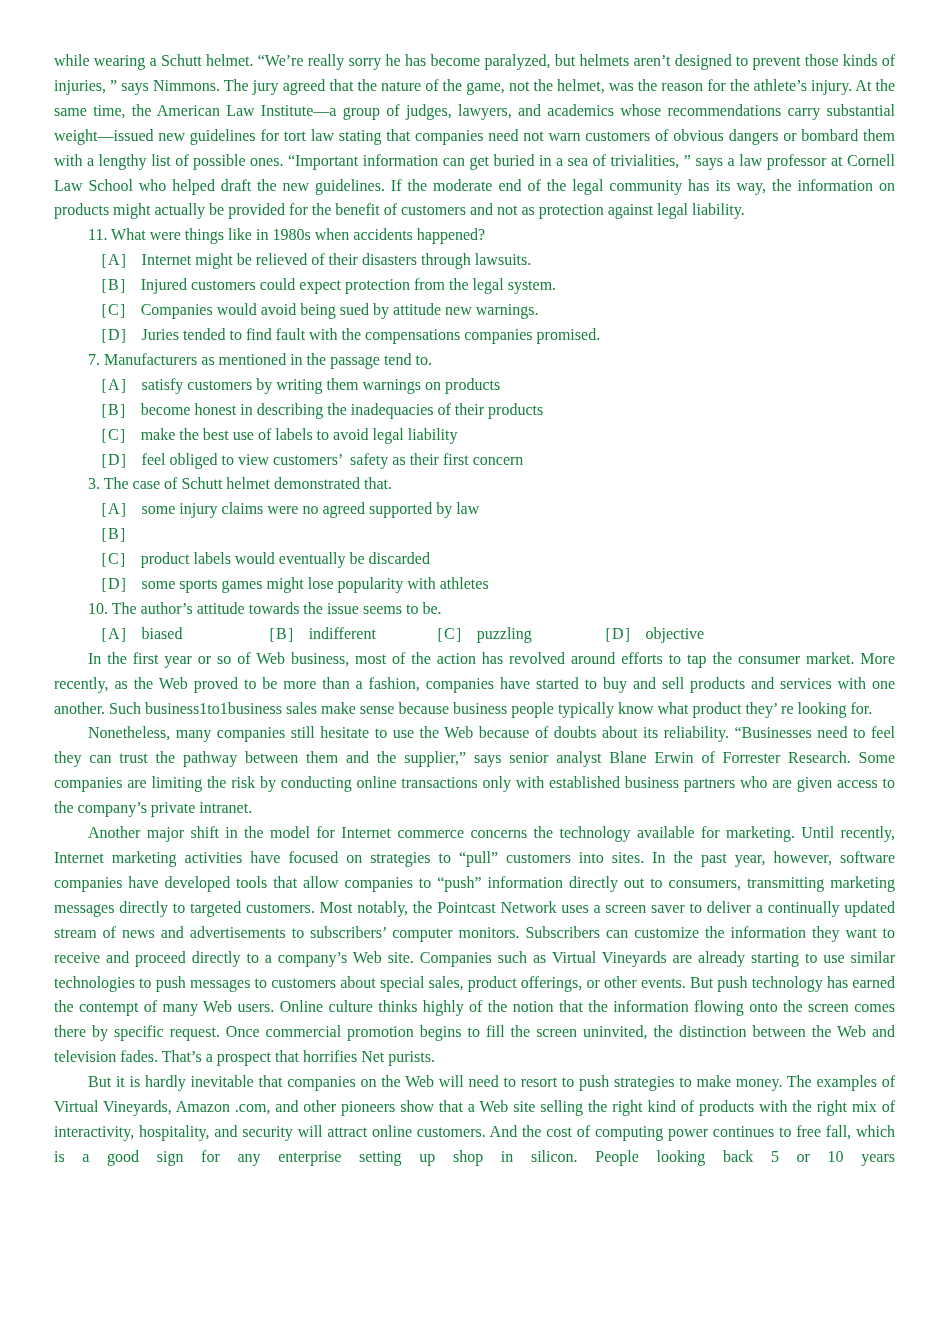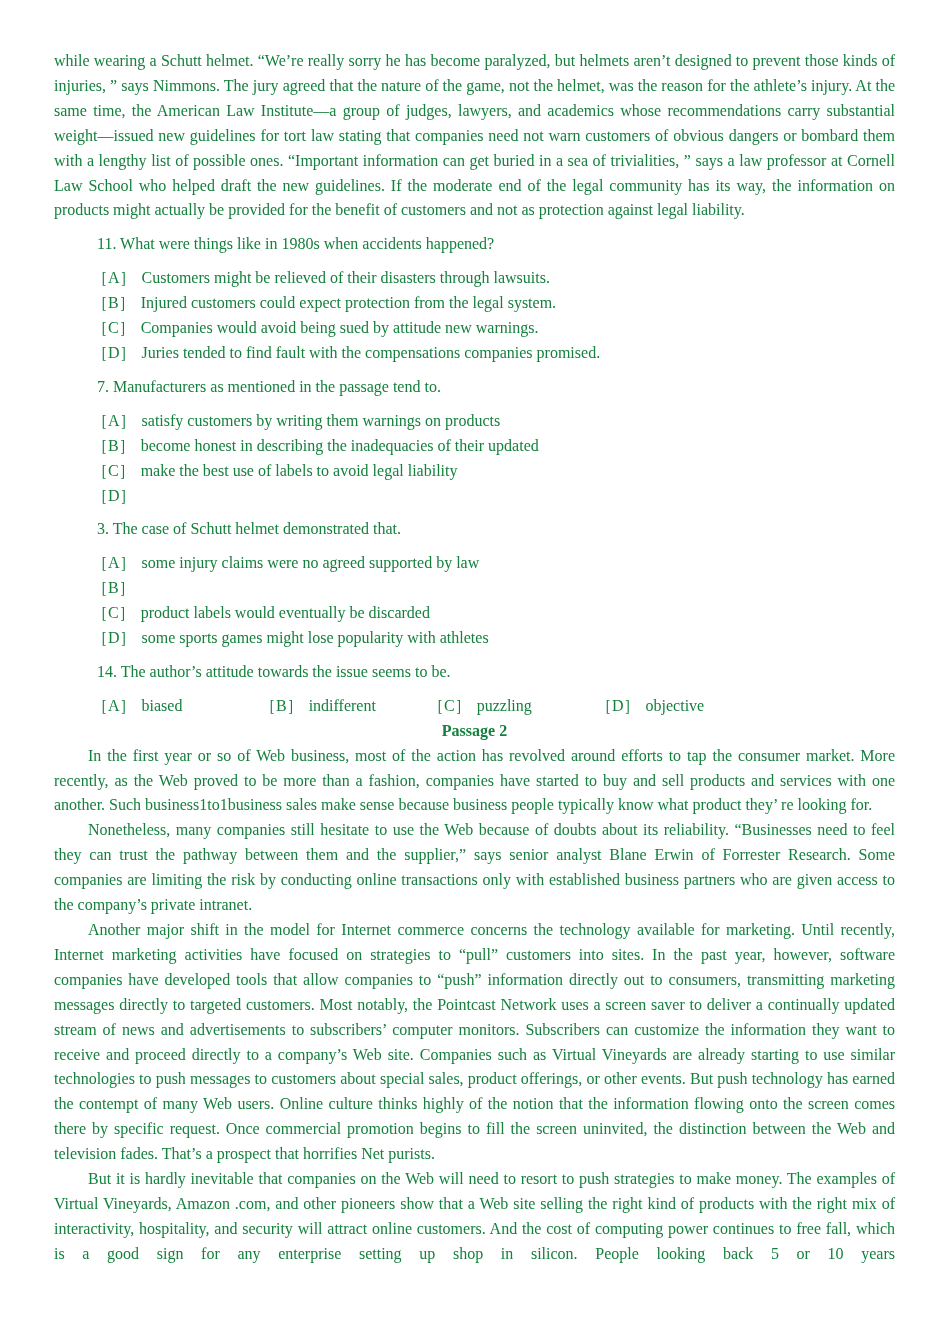--- a/index.html
+++ b/index.html
@@ -4,40 +4,40 @@
   <style>
     html, body { margin: 0; padding: 0; background: #ffffff; }
     body { width: 950px; height: 1344px; overflow: hidden; position: relative; }
     .page {
       position: absolute; left: 54px; top: 49px; width: 841px;
       font-family: "Liberation Serif", serif; font-size: 16px; line-height: 24.9px;
       color: #15803d;
     }
     .para { text-align: justify; margin: 0; }
     .indent { text-indent: 34px; }
-    .question { margin: 9px; padding-left: 34px; }
+    .question { margin: 0; padding-left: 34px; }
     .option { margin: 0; padding-left: 38px; display: flex; }
     .option .letter { white-space: pre; margin-right: 6px; }
     .option-row { margin: 0; padding-left: 38px; display: flex; }
     .option-row .opt { display: flex; width: 168px; }
     .option-row .opt .letter { white-space: pre; margin-right: 6px; }
     .heading { text-align: center; font-weight: bold; margin: 0; }
   </style>
 </head>
 <body>
 
 <div class="page">
 
   <p class="para">while wearing a Schutt helmet. “We’re really sorry he has become paralyzed, but helmets aren’t designed to prevent those kinds of injuries, ” says Nimmons. The jury agreed that the nature of the game, not the helmet, was the reason for the athlete’s injury. At the same time, the American Law Institute—a group of judges, lawyers, and academics whose recommendations carry substantial weight—issued new guidelines for tort law stating that companies need not warn customers of obvious dangers or bombard them with a lengthy list of possible ones. “Important information can get buried in a sea of trivialities, ” says a law professor at Cornell Law School who helped draft the new guidelines. If the moderate end of the legal community has its way, the information on products might actually be provided for the benefit of customers and not as protection against legal liability.</p>
 
   <div>
     <p class="question">11. What were things like in 1980s when accidents happened?</p>
     <div class="option">
         <span class="letter">［A］</span>
-        <span>Customers might be relieved of their disasters through lawsuits.</span>
+        <span>Internet might be relieved of their disasters through lawsuits.</span>
       </div>
     <div class="option">
         <span class="letter">［B］</span>
         <span>Injured customers could expect protection from the legal system.</span>
       </div>
     <div class="option">
         <span class="letter">［C］</span>
         <span>Companies would avoid being sued by attitude new warnings.</span>
       </div>
     <div class="option">
@@ -47,28 +47,29 @@
   </div>
 
   <div>
     <p class="question">7. Manufacturers as mentioned in the passage tend to.</p>
     <div class="option">
         <span class="letter">［A］</span>
         <span style="white-space:pre">satisfy customers by writing them warnings on products</span>
       </div>
     <div class="option">
         <span class="letter">［B］</span>
-        <span>become honest in describing the inadequacies of their updated</span>
+        <span>become honest in describing the inadequacies of their products</span>
       </div>
     <div class="option">
         <span class="letter">［C］</span>
         <span>make the best use of labels to avoid legal liability</span>
       </div>
     <div class="option">
         <span class="letter">［D］</span>
+        <span style="white-space:pre">feel obliged to view customers’  safety as their first concern</span>
       </div>
   </div>
 
   <div>
     <p class="question">3. The case of Schutt helmet demonstrated that.</p>
     <div class="option">
         <span class="letter">［A］</span>
         <span>some injury claims were no agreed supported by law</span>
       </div>
     <div class="option">
@@ -78,41 +79,40 @@
         <span class="letter">［C］</span>
         <span>product labels would eventually be discarded</span>
       </div>
     <div class="option">
         <span class="letter">［D］</span>
         <span>some sports games might lose popularity with athletes</span>
       </div>
   </div>
 
   <div>
-    <p class="question">14. The author’s attitude towards the issue seems to be.</p>
+    <p class="question">10. The author’s attitude towards the issue seems to be.</p>
     <div class="option-row">
       <div class="opt">
           <span class="letter">［A］</span>
           <span>biased</span>
         </div>
       <div class="opt">
           <span class="letter">［B］</span>
           <span>indifferent</span>
         </div>
       <div class="opt">
           <span class="letter">［C］</span>
           <span>puzzling</span>
         </div>
       <div class="opt">
           <span class="letter">［D］</span>
           <span>objective</span>
         </div>
     </div>
   </div>
 
-  <p class="heading">Passage 2</p>
 
   <p class="para indent">In the first year or so of Web business, most of the action has revolved around efforts to tap the consumer market. More recently, as the Web proved to be more than a fashion, companies have started to buy and sell products and services with one another. Such business1to1business sales make sense because business people typically know what product they’  re looking for.</p>
   <p class="para indent">Nonetheless, many companies still hesitate to use the Web because of doubts about its reliability. “Businesses need to feel they can trust the pathway between them and the supplier,” says senior analyst Blane Erwin of Forrester Research. Some companies are limiting the risk by conducting online transactions only with established business partners who are given access to the company’s private intranet.</p>
   <p class="para indent">Another major shift in the model for Internet commerce concerns the technology available for marketing. Until recently, Internet marketing activities have focused on strategies to “pull” customers into sites. In the past year, however, software companies have developed tools that allow companies to “push” information directly out to consumers, transmitting marketing messages directly to targeted customers. Most notably, the Pointcast Network uses a screen saver to deliver a continually updated stream of news and advertisements to subscribers’ computer monitors. Subscribers can customize the information they want to receive and proceed directly to a company’s Web site. Companies such as Virtual Vineyards are already starting to use similar technologies to push messages to customers about special sales, product offerings, or other events. But push technology has earned the contempt of many Web users. Online culture thinks highly of the notion that the information flowing onto the screen comes there by specific request. Once commercial promotion begins to fill the screen uninvited, the distinction between the Web and television fades. That’s a prospect that horrifies Net purists.</p>
   <p class="para indent" style="text-align-last: justify;">But it is hardly inevitable that companies on the Web will need to resort to push strategies to make money. The examples of Virtual Vineyards, Amazon .com, and other pioneers show that a Web site selling the right kind of products with the right mix of interactivity, hospitality, and security will attract online customers. And the cost of computing power continues to free fall, which is a good sign for any enterprise setting up shop in silicon. People looking back 5 or 10 years</p>
 
 </div>
 
 </body></html>

